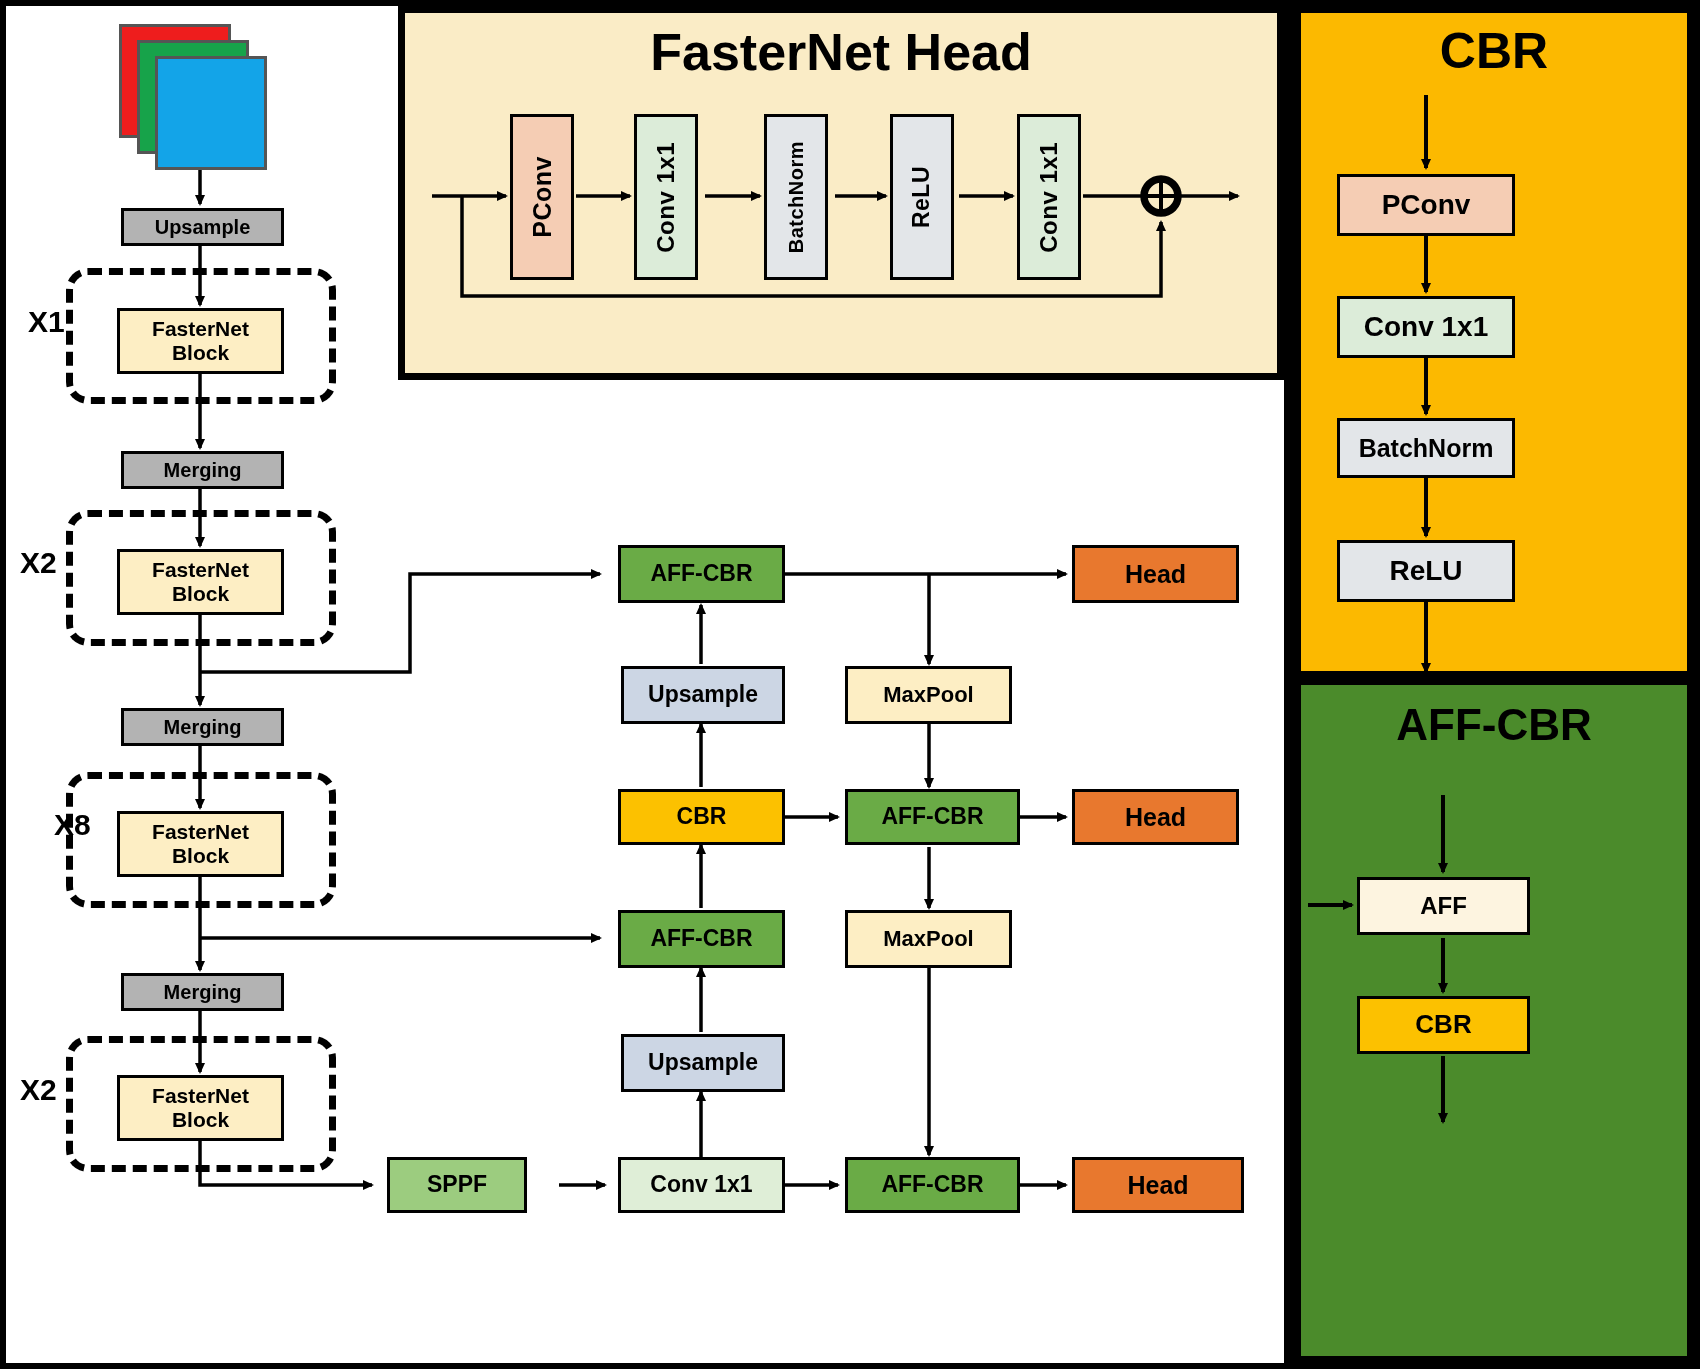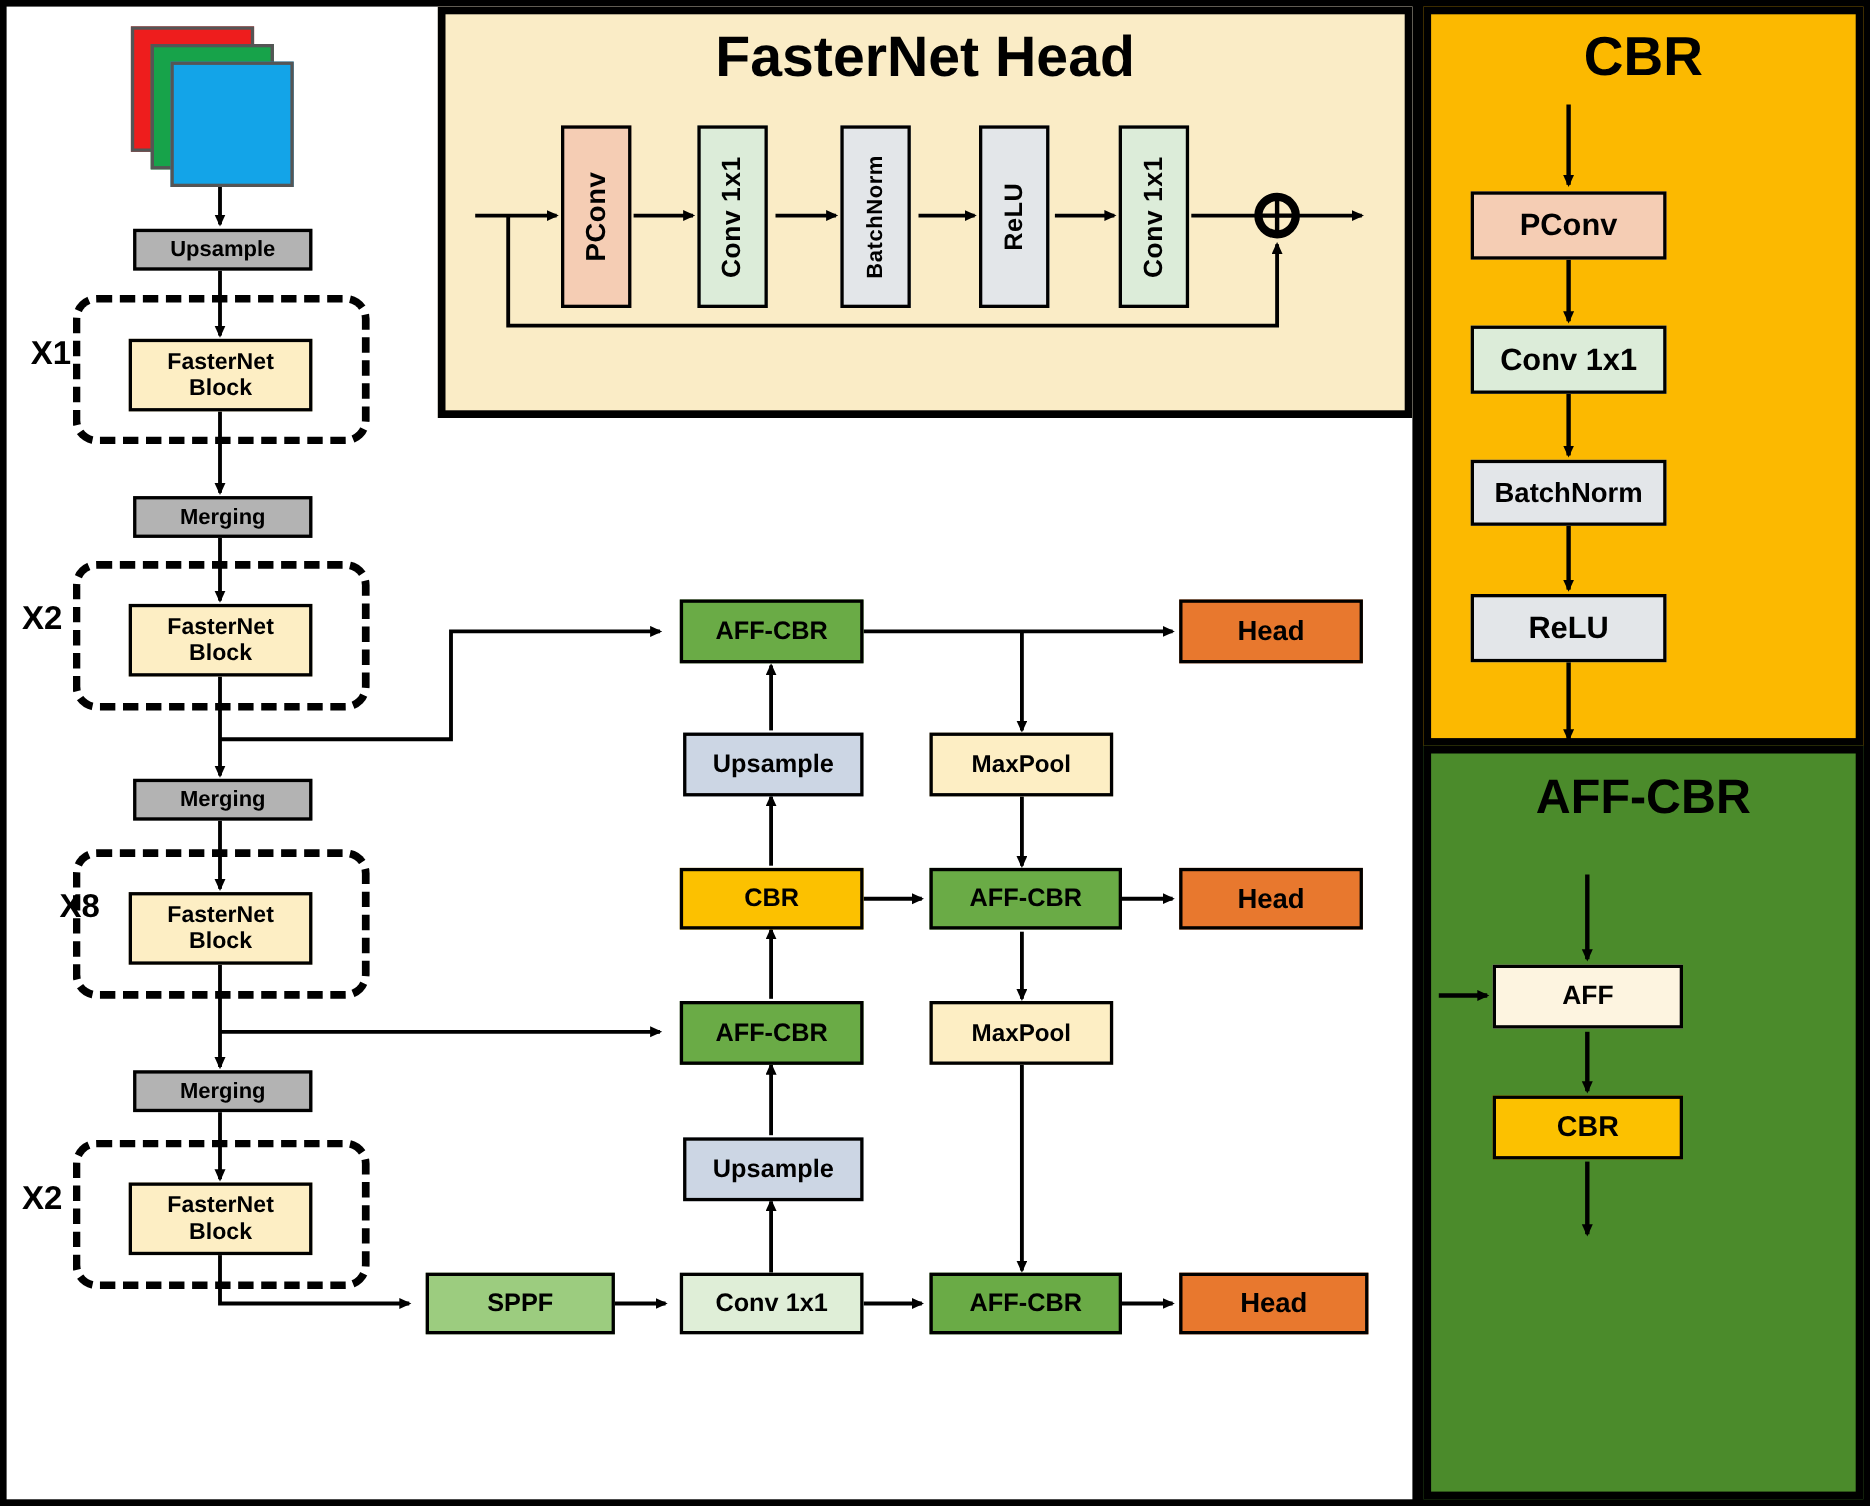--- a/index.html
+++ b/index.html
@@ -136,21 +136,21 @@
     <span>FasterNet</span>
     <span>Block</span>
   </div>
 
   <div class="node" style="left:618px;top:545px;width:167px;height:58px;background:#6aab46;font-size:23px;">AFF-CBR</div>
   <div class="node" style="left:621px;top:666px;width:164px;height:58px;background:#ccd6e4;font-size:23px;">Upsample</div>
   <div class="node" style="left:618px;top:789px;width:167px;height:56px;background:#fcc100;font-size:23px;">CBR</div>
   <div class="node" style="left:618px;top:910px;width:167px;height:58px;background:#6aab46;font-size:23px;">AFF-CBR</div>
   <div class="node" style="left:621px;top:1034px;width:164px;height:58px;background:#ccd6e4;font-size:23px;">Upsample</div>
 
-  <div class="node" style="left:387px;top:1157px;width:172px;height:56px;background:#9ccc7f;font-size:23px;">SPPF</div>
+  <div class="node" style="left:387px;top:1157px;width:140px;height:56px;background:#9ccc7f;font-size:23px;">SPPF</div>
   <div class="node" style="left:618px;top:1157px;width:167px;height:56px;background:#dfeed7;font-size:23px;">Conv 1x1</div>
 
   <div class="node" style="left:845px;top:666px;width:167px;height:58px;background:#fdeec4;font-size:22px;">MaxPool</div>
   <div class="node" style="left:845px;top:789px;width:175px;height:56px;background:#6aab46;font-size:23px;">AFF-CBR</div>
   <div class="node" style="left:845px;top:910px;width:167px;height:58px;background:#fdeec4;font-size:22px;">MaxPool</div>
   <div class="node" style="left:845px;top:1157px;width:175px;height:56px;background:#6aab46;font-size:23px;">AFF-CBR</div>
 
   <div class="node" style="left:1072px;top:545px;width:167px;height:58px;background:#e8782e;font-size:25px;">Head</div>
   <div class="node" style="left:1072px;top:789px;width:167px;height:56px;background:#e8782e;font-size:25px;">Head</div>
   <div class="node" style="left:1072px;top:1157px;width:172px;height:56px;background:#e8782e;font-size:25px;">Head</div>

